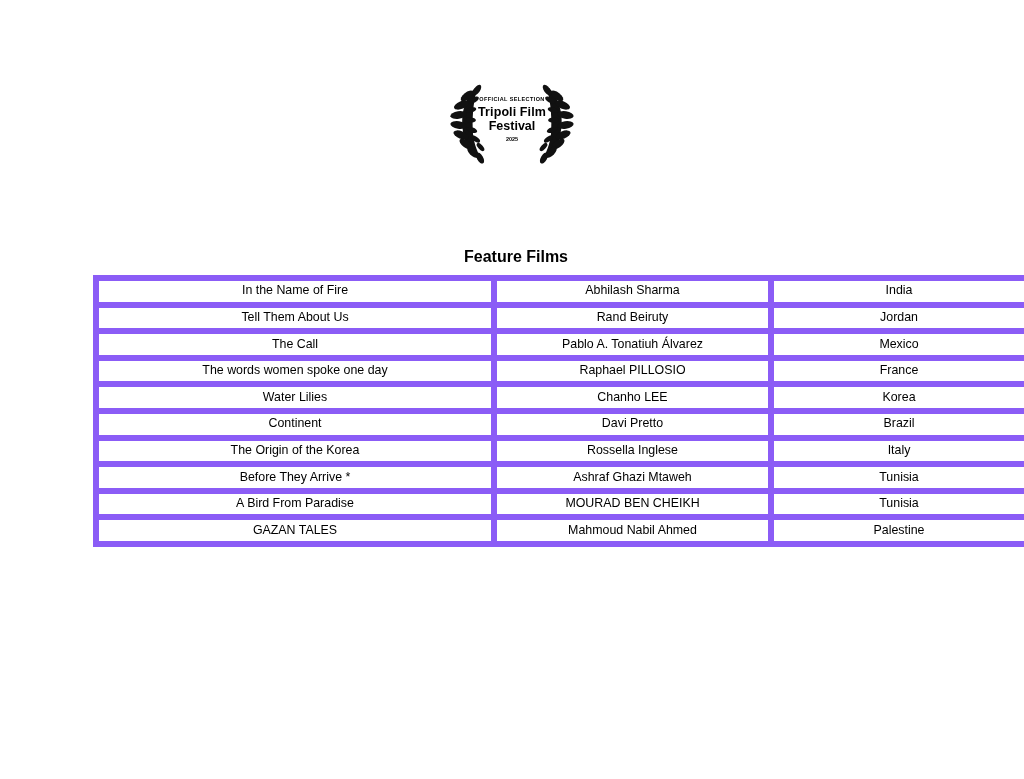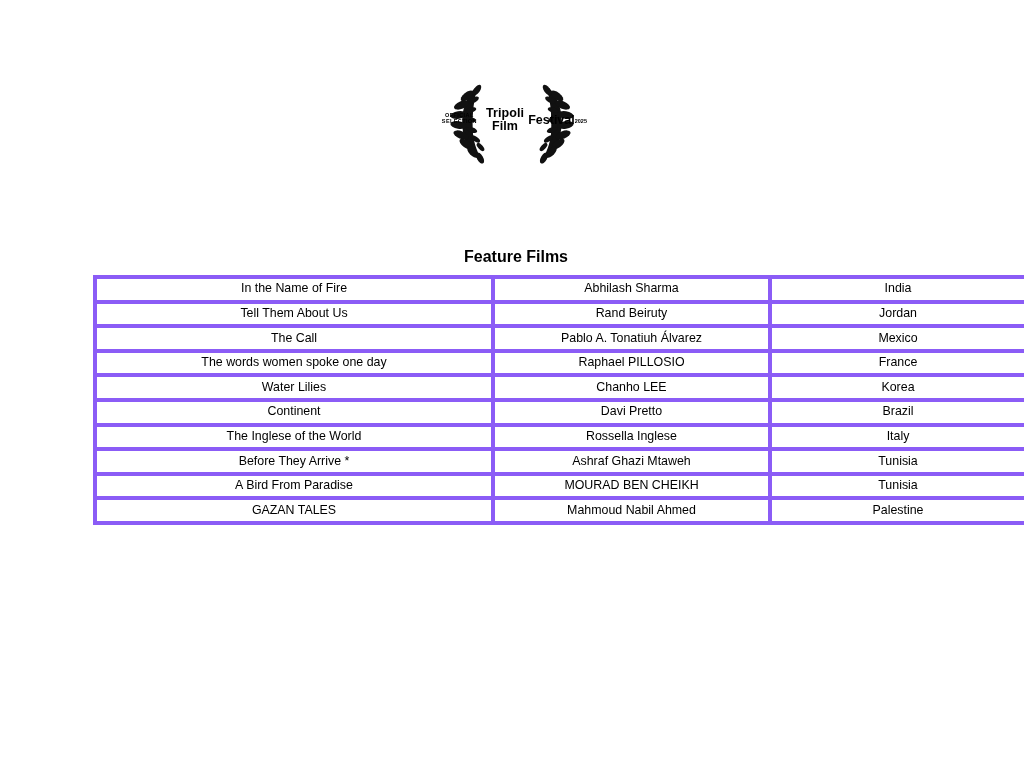--- a/index.html
+++ b/index.html
@@ -35,21 +35,21 @@
     top: 0;
     left: 0;
   }
   .badge-text {
     position: absolute;
     top: 0;
     left: 0;
     width: 150px;
     height: 92px;
     display: flex;
-    flex-direction: row;
+    flex-direction: column;
     align-items: center;
     justify-content: center;
     text-align: center;
     line-height: 1.05;
   }
   .badge-official {
     font-size: 5.5px;
     letter-spacing: 0.4px;
     font-weight: 600;
     margin-bottom: 3px;
@@ -87,21 +87,21 @@
     top: 275px;
     left: 93px;
     width: 935px;
   }
   table.films {
     border-collapse: collapse;
     width: 931px;
     table-layout: fixed;
   }
   table.films td {
-    border: 4px solid #8b5cf6;
+    border: 6px solid #8b5cf6;
     height: 20.6px;
     padding: 0 4px;
     text-align: center;
     vertical-align: middle;
     font-size: 12.4px;
     line-height: 1.1;
     white-space: nowrap;
     overflow: hidden;
   }
   col.c-title { width: 398px; }
@@ -198,21 +198,21 @@
           <td>Water Lilies</td>
           <td>Chanho LEE</td>
           <td>Korea</td>
         </tr>
         <tr>
           <td>Continent</td>
           <td>Davi Pretto</td>
           <td>Brazil</td>
         </tr>
         <tr>
-          <td>The Inglese of the World</td>
+          <td>The Origin of the Korea</td>
           <td>Rossella Inglese</td>
           <td>Italy</td>
         </tr>
         <tr>
           <td>Before They Arrive *</td>
           <td>Ashraf Ghazi Mtaweh</td>
           <td>Tunisia</td>
         </tr>
         <tr>
           <td>A Bird From Paradise</td>

